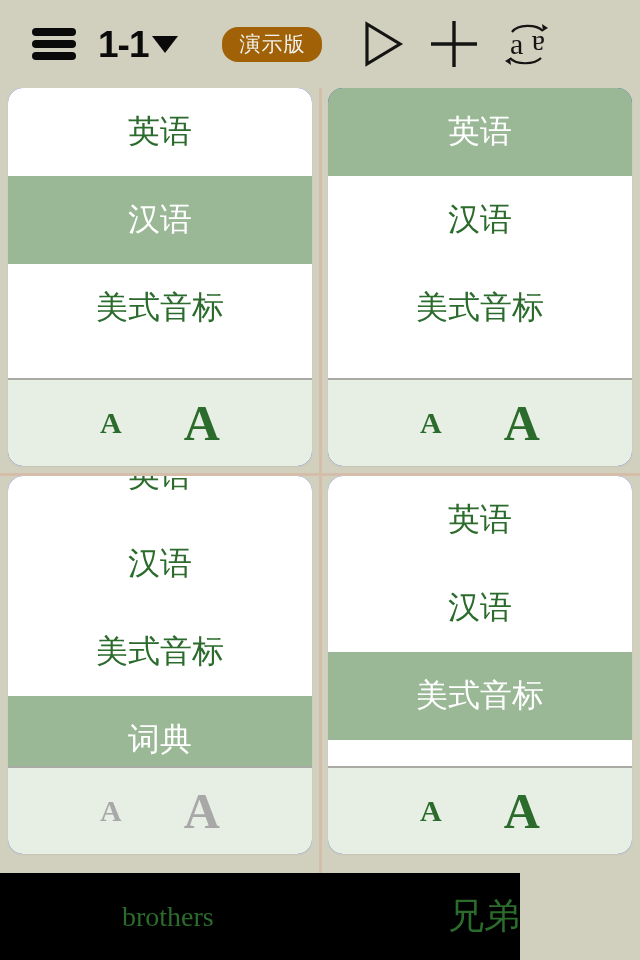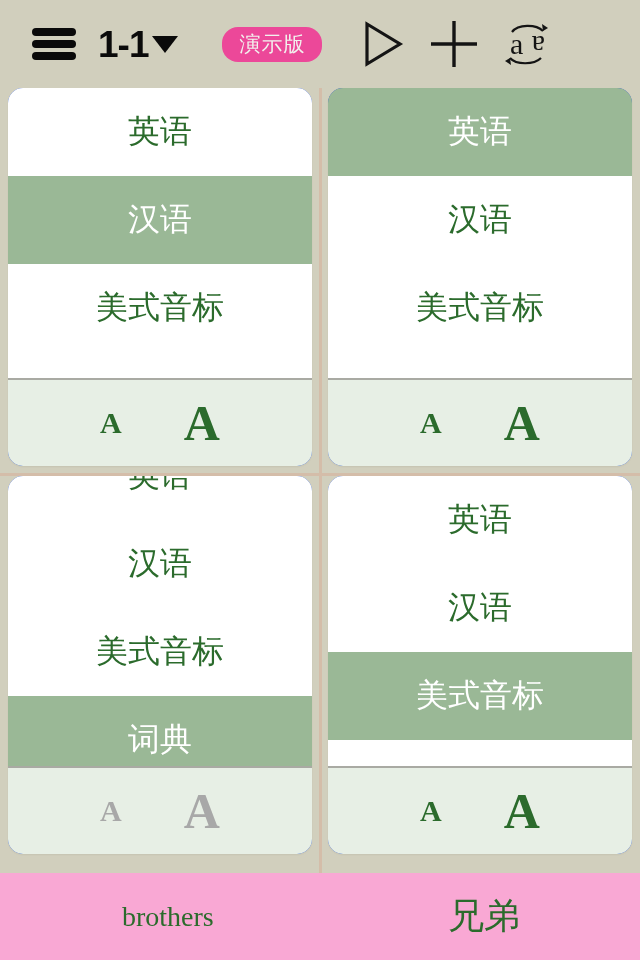--- a/index.html
+++ b/index.html
@@ -58,21 +58,21 @@
   }
   #lesson-caret {
     width: 0; height: 0;
     margin-left: 4px;
     border-left: 13px solid transparent;
     border-right: 13px solid transparent;
     border-top: 17px solid #0a0a0a;
   }
   #demo-badge {
     margin-left: 44px;
-    background: #ec4899;
+    background: #a16207;
     color: #f2f2ee;
     font-size: 21px;
     border-radius: 16px;
     padding: 6px 17px 8px;
     line-height: 1;
     letter-spacing: 1px;
     flex: 0 0 auto;
     cursor: pointer;
   }
   .hdr-icon {
@@ -167,22 +167,22 @@
     line-height: 1;
   }
   .font-btn.small { font-size: 30px; }
   .font-btn.large { font-size: 50px; }
   .card-footer.disabled .font-btn { color: #a8a8a8; }
 
   
   #bottom-bar {
     position: absolute;
     left: 0; top: 873px;
-    width: 640px; height: 87px;
-    background: #f9a8d4;
+    width: 520px; height: 87px;
+    background: #000000;
     display: flex;
     align-items: center;
   }
   #word-text {
     position: absolute;
     left: 122px;
     font-family: "Liberation Serif", serif;
     font-size: 28px;
     color: #2b6b2c;
     cursor: pointer;

